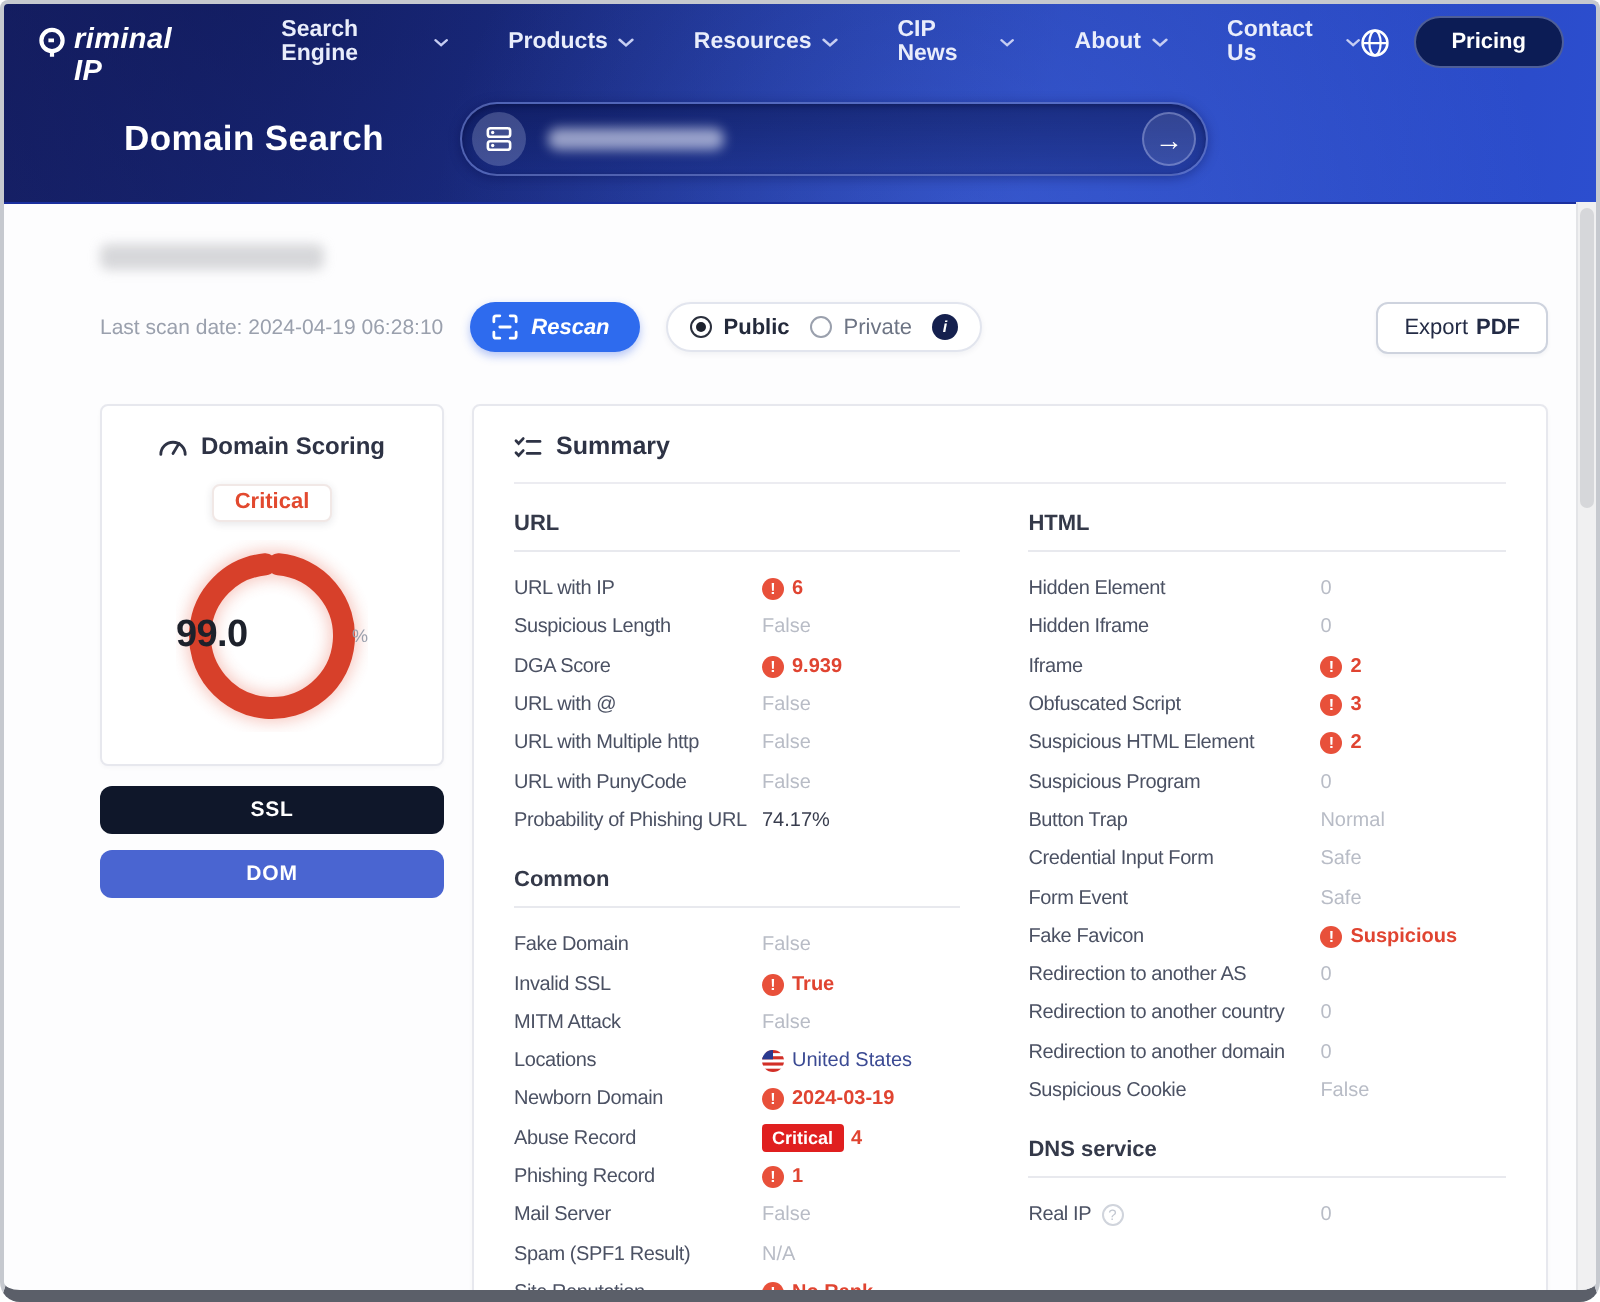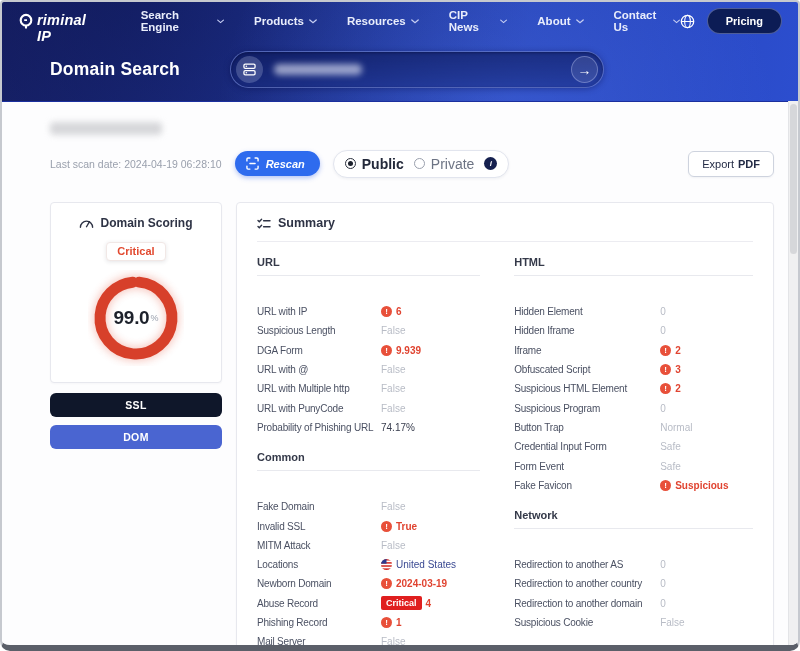--- a/index.html
+++ b/index.html
@@ -25,21 +25,21 @@
   .nav-items { display:flex; gap:30px; margin-left:40px; }
   .nav-item { display:flex; align-items:center; gap:5px; color:#e9edfb; font-size:11.5px; font-weight:bold; cursor:pointer; }
   .chev { color:#c6cdf2; margin-top:1px; }
   .nav-right { margin-left:auto; display:flex; align-items:center; gap:12px; }
   .globe { display:flex; cursor:pointer; }
   .pricing-btn {
     background:#0c1c55; color:#fff; font-size:11px; font-weight:bold;
     padding:6px 18px; border-radius:14px; border:1px solid rgba(160,175,235,.45); cursor:pointer;
   }
   .hero { position:relative; height:62px; }
-  .hero-title { position:absolute; left:48px; top:19px; color:#fff; font-size:17.5px; font-weight:bold; letter-spacing:.2px; }
+  .hero-title { position:absolute; left:60px; top:19px; color:#fff; font-size:17.5px; font-weight:bold; letter-spacing:.2px; }
   .search-pill {
     position:absolute; left:228px; top:11px; width:374px; height:37px;
     border-radius:19px; display:flex; align-items:center; padding:0 5px;
     background:linear-gradient(180deg, rgba(12,24,88,.62), rgba(22,40,122,.5));
     border:1px solid rgba(130,150,230,.55);
     box-shadow:0 1px 6px rgba(0,10,60,.35), inset 0 1px 3px rgba(0,5,40,.4);
   }
   .search-type-icon {
     width:27px; height:27px; border-radius:50%; background:rgba(220,228,255,.22);
     display:flex; align-items:center; justify-content:center; cursor:pointer; flex-shrink:0;
@@ -65,21 +65,21 @@
     font-style:italic; cursor:pointer; font-family:"Liberation Sans",sans-serif;
     box-shadow:0 2px 5px rgba(40,90,230,.35);
   }
   .vis-pill {
     display:flex; align-items:center; gap:6px; background:#fff; border:1px solid #e2e5ee;
     border-radius:14px; padding:5px 11px; box-shadow:0 1px 3px rgba(20,30,70,.06);
   }
   .radio { width:11px; height:11px; border-radius:50%; border:1px solid #9aa0ad; position:relative; display:inline-block; cursor:pointer; background:#fff; }
   .radio.sel { border-color:#2a2f3c; }
   .radio.sel::after { content:""; position:absolute; left:2px; top:2px; width:5px; height:5px; border-radius:50%; background:#1c212d; }
-  .vis-label { font-size:14px; color:#23293a; font-weight:bold; margin-right:4px; cursor:pointer; }
+  .vis-label { font-size:11px; color:#23293a; font-weight:bold; margin-right:4px; cursor:pointer; }
   .vis-label.off { color:#6d7484; font-weight:normal; }
   .info-icon {
     width:13px; height:13px; border-radius:50%; background:#15204e; color:#fff;
     font-size:8px; font-weight:bold; display:inline-flex; align-items:center; justify-content:center; font-style:italic;
   }
   .export-btn {
     margin-left:auto; background:#fff; border:1px solid #ced3de; border-radius:6px;
     padding:6px 13px; font-size:11px; color:#232b45; cursor:pointer; font-family:"Liberation Sans",sans-serif;
     display:inline-flex; gap:4px; box-shadow:0 1px 2px rgba(20,30,70,.05);align-items:center;
   }
@@ -89,38 +89,38 @@
   .cards { margin-top:25px; display:flex; gap:14px; align-items:flex-start; }
   .left-col { width:172px; flex-shrink:0; }
   .card { background:#fff; border:1px solid #e7e8ee; border-radius:4px; box-shadow:0 1px 2px rgba(20,30,70,.03); }
   .score-card { padding:13px 10px 16px; text-align:center; }
   .score-title { display:flex; align-items:center; justify-content:center; gap:6px; font-size:12px; font-weight:bold; color:#2e3345; }
   .crit-level {
     display:inline-block; margin-top:12px; padding:2px 10px 3px; border:1px solid #f1e8e6; border-radius:4px;
     color:#e2492f; font-size:11px; font-weight:bold; box-shadow:0 1px 4px rgba(40,40,60,.12); background:#fff;
   }
   .gauge-wrap { position:relative; width:96px; height:96px; margin:9px auto 0; }
-  .gauge-center { position:absolute; inset:0; display:flex; align-items:center; justify-content:center; }
+  .gauge-center { position:absolute; inset:0; display:flex; align-items:center; justify-content:space-between; }
   .gauge-score { font-size:19px; font-weight:bold; color:#1d212b; letter-spacing:-.3px; }
   .gauge-unit { font-size:9px; color:#9aa0ad; font-weight:normal; margin-left:1px; }
   .side-btn {
     width:100%; height:24px; border:none; border-radius:6px; color:#fff; font-size:10.5px; font-weight:bold;
     cursor:pointer; font-family:"Liberation Sans",sans-serif; letter-spacing:.4px;
   }
   .ssl-btn { margin-top:10px; background:#0f172a; }
   .dom-btn { margin-top:8px; background:#4a65d1; }
 
   
   .summary-card { flex:1; padding:13px 20px 30px; min-height:485px; }
   .summary-title { display:flex; align-items:center; gap:7px; font-size:12.5px; font-weight:bold; color:#2e3345; }
   .summary-divider { margin-top:11px; border-top:1px solid #ececf1; }
   .summary-cols { display:flex; gap:34px; }
   .scol { flex:1; min-width:0; }
   .scol.c0 { flex:0 0 45%; }
-  .sec-h { font-size:11px; font-weight:bold; color:#343949; padding:14px 0 7px; border-bottom:1px solid #e8e9ee; margin-bottom:26px; white-space:nowrap; }
+  .sec-h { font-size:11px; font-weight:bold; color:#343949; padding:14px 0 7px; border-bottom:1px solid #e8e9ee; margin-bottom:9px; white-space:nowrap; }
   .srow { position:relative; height:19.3px; display:flex; align-items:center; }
   .srow-label { font-size:10px; letter-spacing:-.2px; color:#4b5163; white-space:nowrap; display:inline-flex; align-items:center; }
   .srow-value { position:absolute; display:flex; align-items:center; gap:4px; font-size:10px; white-space:nowrap; }
   .c0 .srow-value { left:124px; }
   .c1 .srow-value { left:146px; }
   .v-muted { color:#b8bcc6; }
   .v-plain { color:#383d4e; }
   .v-alert { color:#e04431; font-weight:bold; }
   .v-flag { color:#3b4a93; }
   .warn {
@@ -306,21 +306,21 @@
                   <span class="v-alert">6</span>
                 </span>
               </div>
               <div class="srow">
                 <span class="srow-label">Suspicious Length</span>
                 <span class="srow-value">
                   <span class="v-muted">False</span>
                 </span>
               </div>
               <div class="srow">
-                <span class="srow-label">DGA Form</span>
+                <span class="srow-label">DGA Score</span>
                 <span class="srow-value">
                   <span class="warn">!</span>
                   <span class="v-alert">9.939</span>
                 </span>
               </div>
               <div class="srow">
                 <span class="srow-label">URL with @</span>
                 <span class="srow-value">
                   <span class="v-muted">False</span>
                 </span>
@@ -486,21 +486,20 @@
                   <span class="v-muted">Safe</span>
                 </span>
               </div>
               <div class="srow">
                 <span class="srow-label">Fake Favicon</span>
                 <span class="srow-value">
                   <span class="warn">!</span>
                   <span class="v-alert">Suspicious</span>
                 </span>
               </div>
-              <div class="sec-h">Network</div>
               <div class="srow">
                 <span class="srow-label">Redirection to another AS</span>
                 <span class="srow-value">
                   <span class="v-muted">0</span>
                 </span>
               </div>
               <div class="srow">
                 <span class="srow-label">Redirection to another country</span>
                 <span class="srow-value">
                   <span class="v-muted">0</span>

